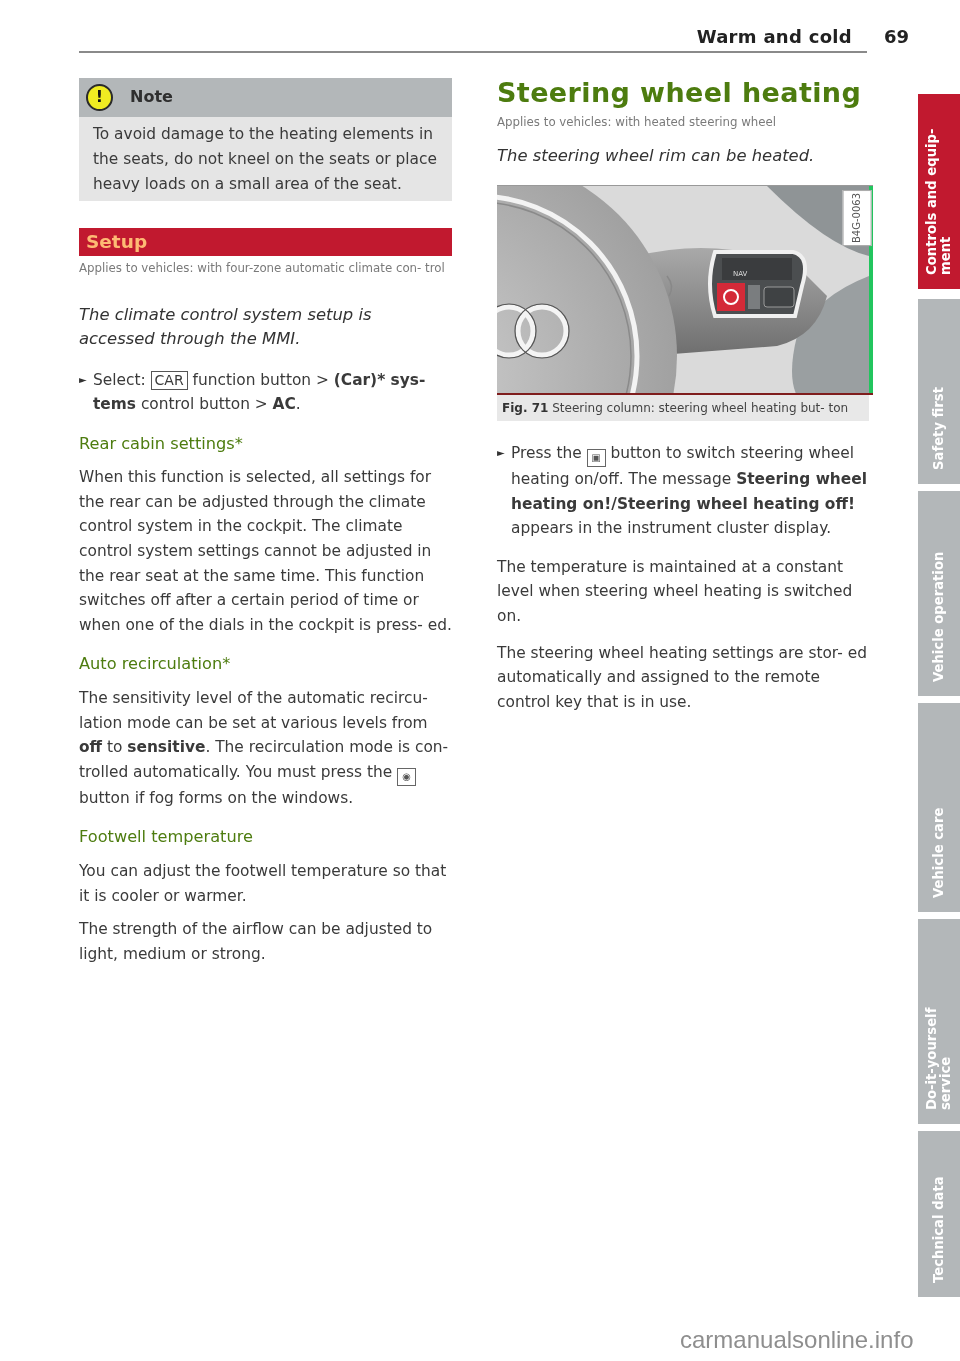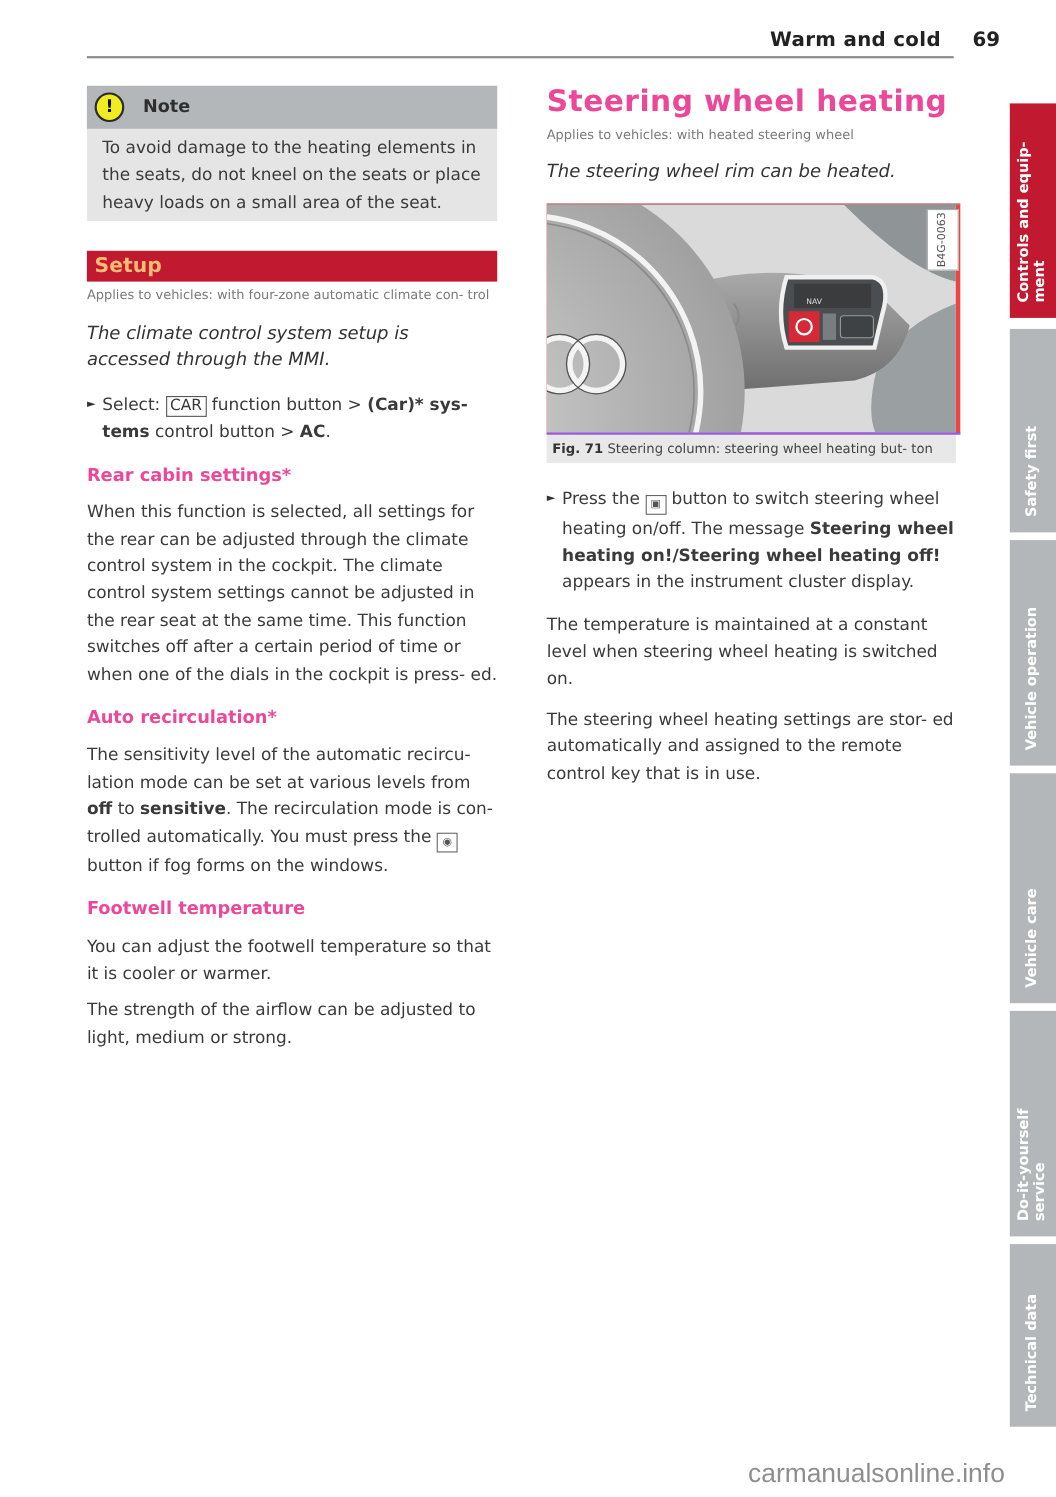--- a/index.html
+++ b/index.html
@@ -1,47 +1,47 @@
 <!DOCTYPE html>
 <html><head>
 <meta charset="utf-8">
 <style>
   * { box-sizing: border-box; margin: 0; padding: 0; }
   html, body { width: 960px; height: 1361px; background: #ffffff; overflow: hidden; }
   body { position: relative; font-family: "DejaVu Sans", "Liberation Sans", sans-serif; color: #333333; }
 
   .header-rule { position: absolute; left: 79px; top: 51px; width: 788px; height: 2px; background: #8a8a8a; }
   .running-title { position: absolute; right: 572px; top: 26px; font-size: 18px; font-weight: bold; color: #222; letter-spacing: 0.3px; }
-  .running-title { left: 700px; right: auto; width: 168px; }
+  .running-title { left: 684px; right: auto; width: 168px; text-align: right; }
   .page-number { position: absolute; left: 884px; top: 26px; font-size: 18px; font-weight: bold; color: #222; }
 
   .col { position: absolute; font-size: 15.4px; line-height: 24.6px; color: #3a3a3a; }
   .col-left { left: 79px; top: 78px; width: 373px; }
   .col-right { left: 497px; top: 78px; width: 372px; }
 
   
   .note-box { width: 373px; background: #e5e5e5; margin-bottom: 27px; }
   .note-head { background: #b3b7b9; height: 39px; display: flex; align-items: center; padding-left: 7px; }
   .note-icon { width: 27px; height: 27px; border-radius: 50%; background: #f0ec22; border: 2px solid #2a2a2a; display: flex; align-items: center; justify-content: center; font-weight: bold; font-size: 16px; color: #111; }
   .note-title { margin-left: 17px; font-weight: bold; font-size: 16px; color: #2e2e2e; }
   .note-body { padding: 5px 13px 4px 14px; font-size: 15.4px; line-height: 25px; }
 
   .section-bar { background: #c1192f; color: #fdba74; font-weight: bold; font-size: 18.5px; height: 28px; line-height: 28px; padding-left: 7px; }
   .applies { font-size: 11.8px; line-height: 17.5px; color: #7a7a7a; margin-top: 4px; }
-  .lead { font-style: italic; font-size: 16.4px; line-height: 24px; margin-top: 13px; color: #333; }
+  .lead { font-style: italic; font-size: 16.4px; line-height: 24px; margin-top: 25px; color: #333; }
   .step { position: relative; padding-left: 14px; margin-top: 17px; }
   .step .arrow { position: absolute; left: 0; top: 0; font-size: 10px; color: #333; }
   .kbd { display: inline-block; border: 1px solid #555; padding: 0 3px; line-height: 17px; font-size: 14px; }
-  .subhead { font-weight: bold; font-size: 16.2px; margin-top: 15px; color: #ec4899; }
+  .subhead { font-weight: normal; font-size: 16.2px; margin-top: 15px; color: #4d7c0f; }
   .para { margin-top: 9px; }
   .iconbox { display: inline-block; width: 19px; height: 18px; border: 1px solid #666; vertical-align: -3px; text-align: center; font-size: 10px; line-height: 16px; color: #555; }
 
-  .main-title { font-size: 27px; font-weight: bold; color: #ec4899; letter-spacing: 0.4px; line-height: 30px; }
+  .main-title { font-size: 27px; font-weight: bold; color: #4d7c0f; letter-spacing: 0.4px; line-height: 30px; }
   .figure { margin-top: 17px; width: 372px; }
-  .figure-img { position: relative; width: 376px; height: 210px; background: #ef4444; overflow: hidden; border-top: 1px solid #999; border-bottom: 2px solid #8b5cf6; }
+  .figure-img { position: relative; width: 376px; height: 210px; background: #22c55e; overflow: hidden; border-top: 1px solid #999; border-bottom: 2px solid #7f1d1d; }
   .fig-code { position: absolute; right: 1px; top: 4px; background: #fff; color: #555; font-size: 10px; writing-mode: vertical-rl; transform: rotate(180deg); padding: 2px 1px; border: 1px solid #aaa; }
   .figure-caption { background: #e8e8e8; font-size: 12px; line-height: 17.5px; padding: 5px 6px 4px 5px; color: #444; }
   .figure-caption b { color: #333; }
 
   
   .side-tab { position: absolute; left: 918px; width: 42px; background: #b3b7b9; color: #fff; font-size: 13.2px; font-weight: bold; }
   .side-tab.active { background: #c1192f; }
   .side-tab .tlabel { position: absolute; left: 50%; bottom: 14px; transform-origin: 0 0; transform: rotate(-90deg); white-space: pre; line-height: 14px; text-align: left; }
 
   .watermark { position: absolute; left: 680px; top: 1326px; font-size: 24px; color: #8e8e8e; font-family: "Liberation Sans", sans-serif; }

